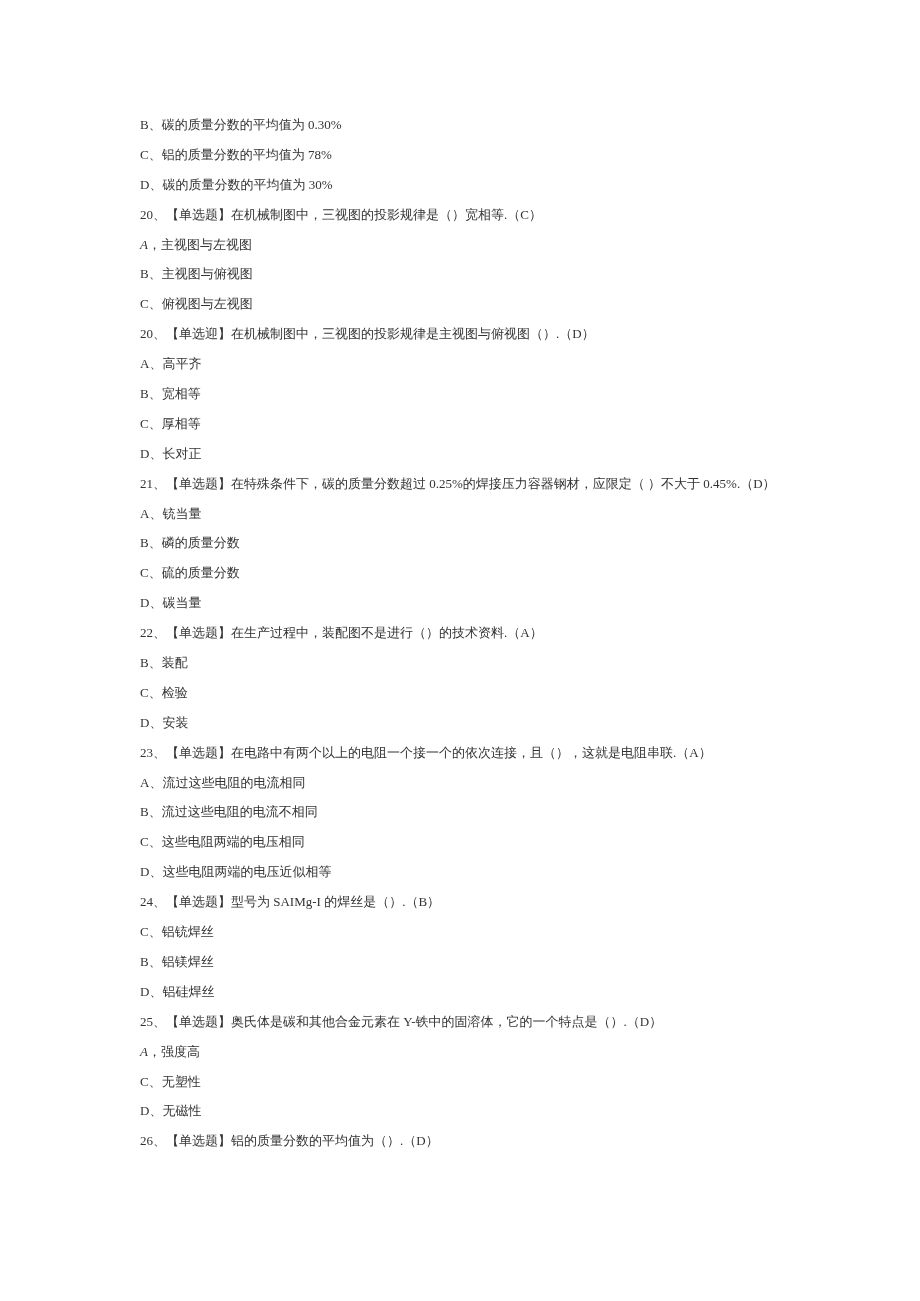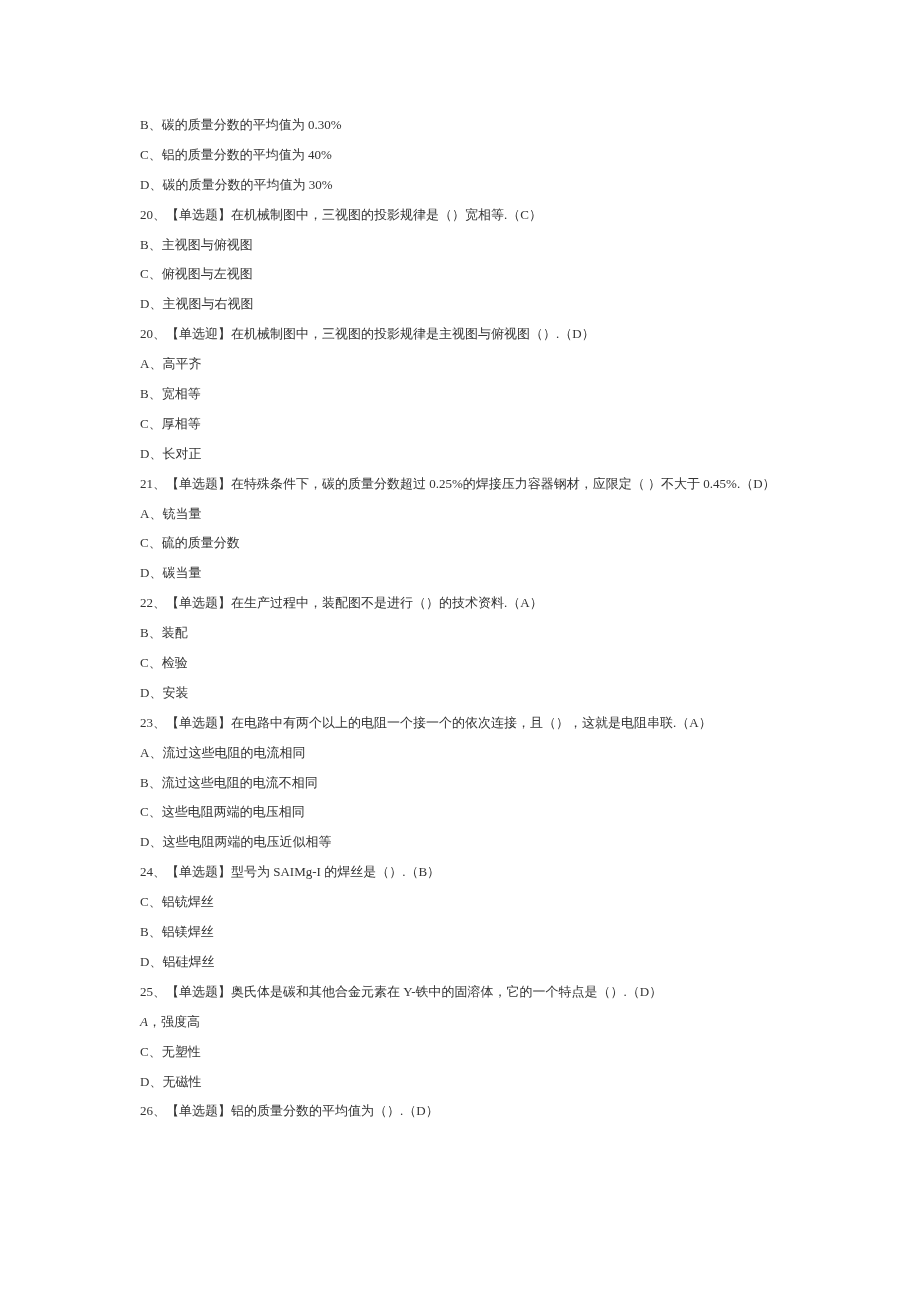--- a/index.html
+++ b/index.html
@@ -22,33 +22,34 @@
     }
     .italic {
       font-style: italic;
     }
   </style>
 </head>
 <body>
 
 <div id="content">
     <div class="line"><span>B</span><span>、</span><span>碳的质量分数的平均值为 0.30%</span></div>
-    <div class="line"><span>C</span><span>、</span><span>铝的质量分数的平均值为 40%</span></div>
+    <div class="line"><span>C</span><span>、</span><span>铝的质量分数的平均值为 78%</span></div>
     <div class="line"><span>D</span><span>、</span><span>碳的质量分数的平均值为 30%</span></div>
     <div class="line"><span>20</span><span>、</span><span>【单选题】在机械制图中，三视图的投影规律是（）宽相等.（C）</span></div>
+    <div class="line"><span class="italic">A</span><span>，</span><span>主视图与左视图</span></div>
     <div class="line"><span>B</span><span>、</span><span>主视图与俯视图</span></div>
     <div class="line"><span>C</span><span>、</span><span>俯视图与左视图</span></div>
-    <div class="line"><span>D</span><span>、</span><span>主视图与右视图</span></div>
     <div class="line"><span>20</span><span>、</span><span>【单选迎】在机械制图中，三视图的投影规律是主视图与俯视图（）.（D）</span></div>
     <div class="line"><span>A</span><span>、</span><span>高平齐</span></div>
     <div class="line"><span>B</span><span>、</span><span>宽相等</span></div>
     <div class="line"><span>C</span><span>、</span><span>厚相等</span></div>
     <div class="line"><span>D</span><span>、</span><span>长对正</span></div>
     <div class="line"><span>21</span><span>、</span><span>【单选题】在特殊条件下，碳的质量分数超过 0.25%的焊接压力容器钢材，应限定（ ）不大于 0.45%.（D）</span></div>
     <div class="line"><span>A</span><span>、</span><span>铳当量</span></div>
+    <div class="line"><span>B</span><span>、</span><span>磷的质量分数</span></div>
     <div class="line"><span>C</span><span>、</span><span>硫的质量分数</span></div>
     <div class="line"><span>D</span><span>、</span><span>碳当量</span></div>
     <div class="line"><span>22</span><span>、</span><span>【单选题】在生产过程中，装配图不是进行（）的技术资料.（A）</span></div>
     <div class="line"><span>B</span><span>、</span><span>装配</span></div>
     <div class="line"><span>C</span><span>、</span><span>检验</span></div>
     <div class="line"><span>D</span><span>、</span><span>安装</span></div>
     <div class="line"><span>23</span><span>、</span><span>【单选题】在电路中有两个以上的电阻一个接一个的依次连接，且（），这就是电阻串联.（A）</span></div>
     <div class="line"><span>A</span><span>、</span><span>流过这些电阻的电流相同</span></div>
     <div class="line"><span>B</span><span>、</span><span>流过这些电阻的电流不相同</span></div>
     <div class="line"><span>C</span><span>、</span><span>这些电阻两端的电压相同</span></div>

